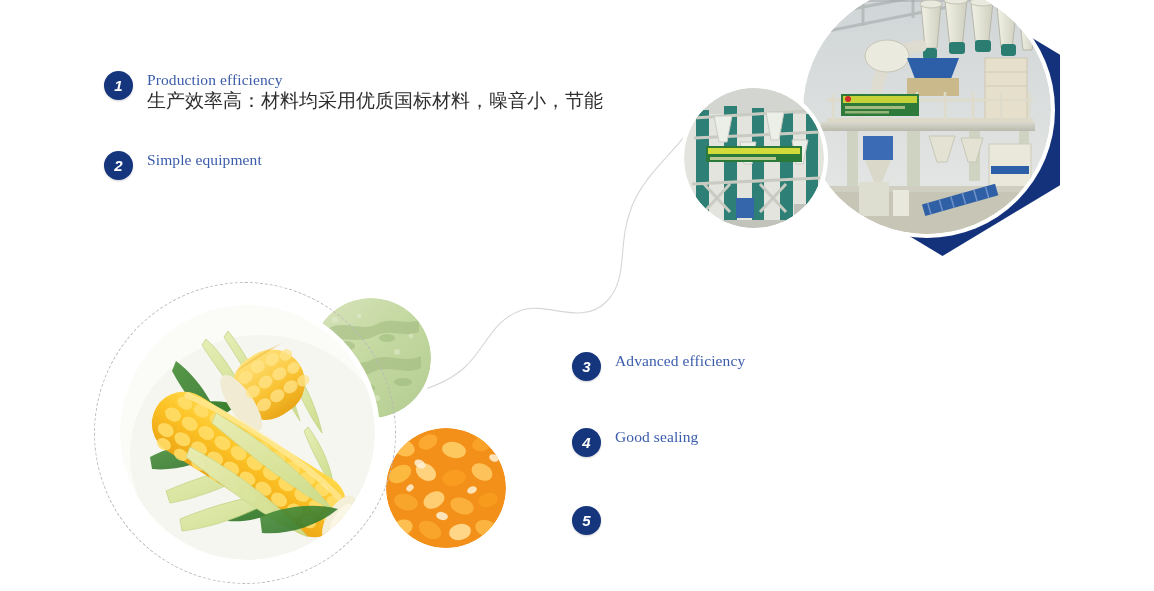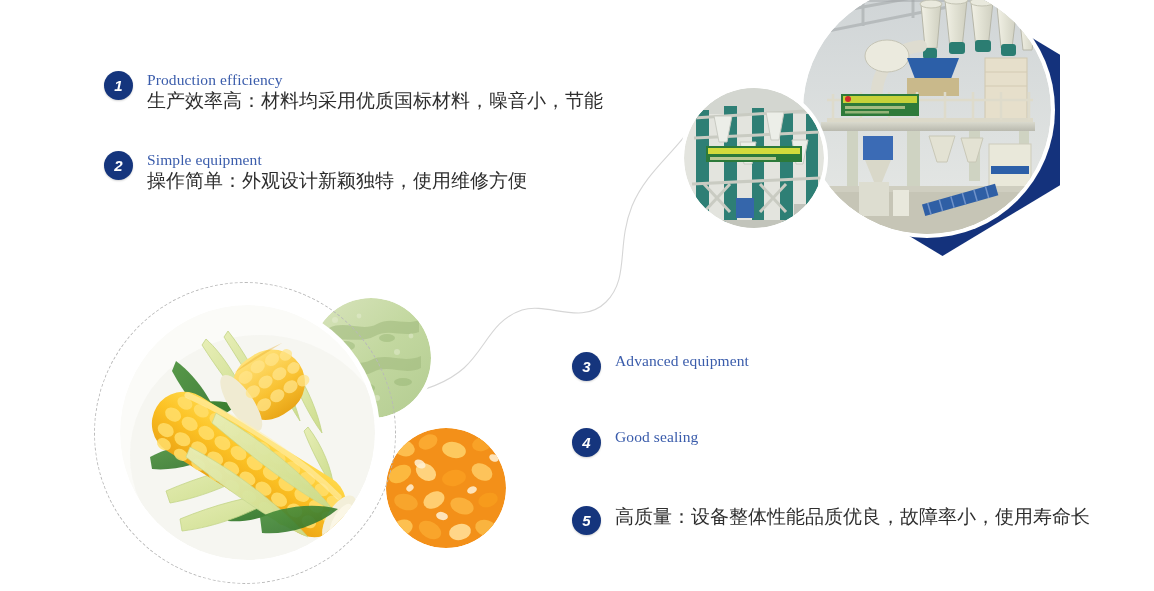--- a/index.html
+++ b/index.html
@@ -560,38 +560,36 @@
     <div class="ftext">
       <div class="ftitle">Production efficiency</div>
       <div class="fdesc">生产效率高：材料均采用优质国标材料，噪音小，节能</div>
     </div>
   </div>
 
   <div class="feature" style="left:104px; top:150px;">
     <div class="badge">2</div>
     <div class="ftext">
       <div class="ftitle">Simple equipment</div>
-      <div class="fdesc">操作简单：外观设计新颖独特，使用维修方便</div>
     </div>
   </div>
 
   <div class="feature" style="left:572px; top:351px;">
     <div class="badge">3</div>
     <div class="ftext">
-      <div class="ftitle">Advanced equipment</div>
+      <div class="ftitle">Advanced efficiency</div>
     </div>
   </div>
 
   <div class="feature" style="left:572px; top:427px;">
     <div class="badge">4</div>
     <div class="ftext">
       <div class="ftitle">Good sealing</div>
     </div>
   </div>
 
   <div class="feature" style="left:572px; top:505px;">
     <div class="badge">5</div>
     <div class="ftext">
-      <div class="fdesc">高质量：设备整体性能品质优良，故障率小，使用寿命长</div>
     </div>
   </div>
 
 </div>
 
 </body></html>

